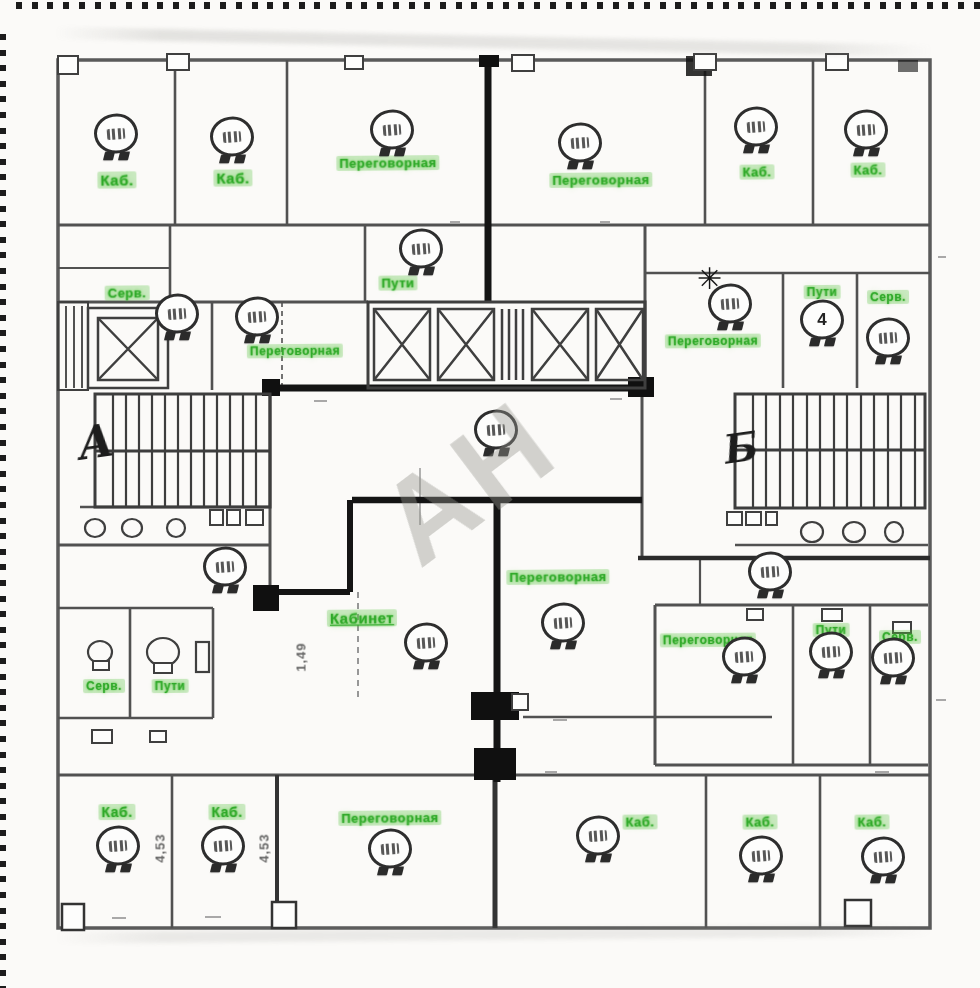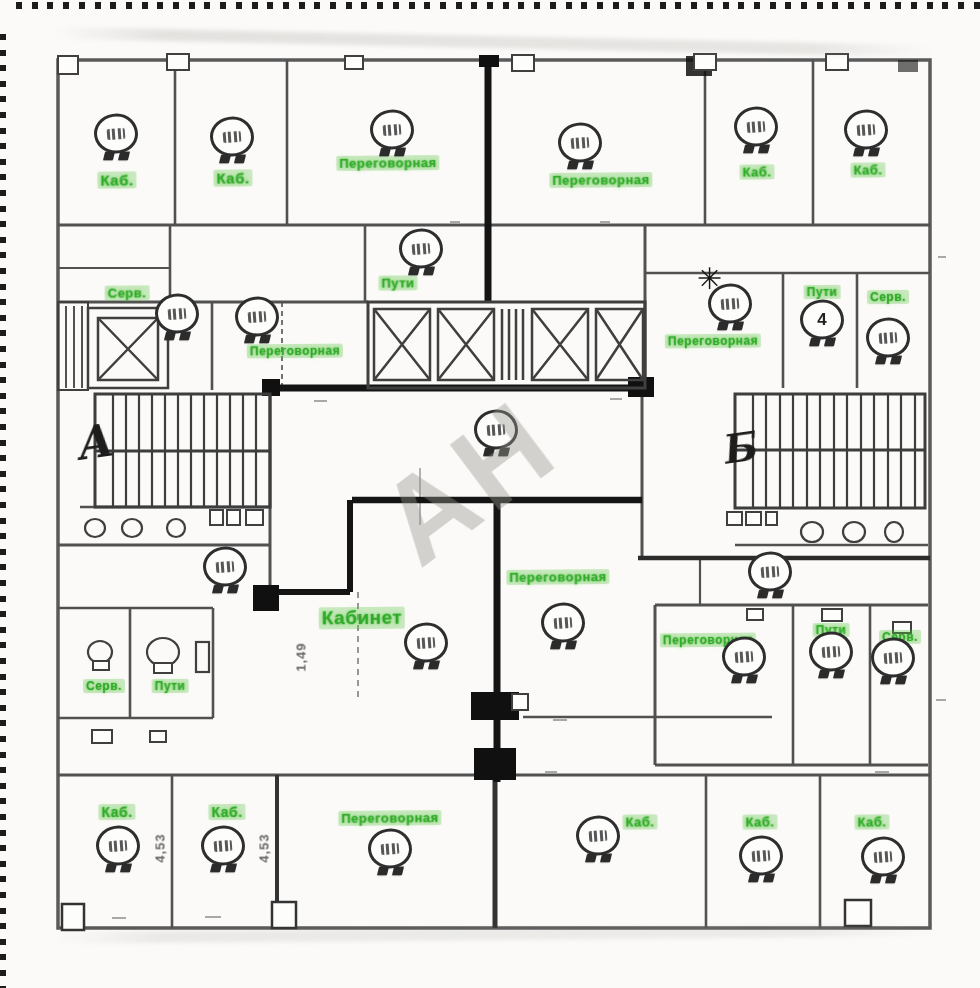--- a/index.html
+++ b/index.html
@@ -228,21 +228,21 @@
       <div class="glabel" style="left: 601px; top: 180px; font-size: 13px;">Переговорная</div>
       <div class="glabel" style="left: 757px; top: 172px; font-size: 13px;">Каб.</div>
       <div class="glabel" style="left: 868px; top: 170px; font-size: 13px;">Каб.</div>
       <div class="glabel" style="left: 127px; top: 293px; font-size: 13px;">Серв.</div>
       <div class="glabel" style="left: 398px; top: 283px; font-size: 13px;">Пути</div>
       <div class="glabel" style="left: 295px; top: 351px; font-size: 12px;">Переговорная</div>
       <div class="glabel" style="left: 713px; top: 341px; font-size: 12px;">Переговорная</div>
       <div class="glabel" style="left: 822px; top: 292px; font-size: 12px;">Пути</div>
       <div class="glabel" style="left: 888px; top: 297px; font-size: 12px;">Серв.</div>
       <div class="glabel" style="left: 558px; top: 577px; font-size: 13px;">Переговорная</div>
-      <div class="glabel" style="left: 362px; top: 618px; font-size: 19px;">Кабинет</div>
+      <div class="glabel" style="left: 362px; top: 618px; font-size: 15px; text-decoration: underline;">Кабинет</div>
       <div class="glabel" style="left: 104px; top: 686px; font-size: 12px;">Серв.</div>
       <div class="glabel" style="left: 170px; top: 686px; font-size: 12px;">Пути</div>
       <div class="glabel" style="left: 708px; top: 640px; font-size: 12px;">Переговорная</div>
       <div class="glabel" style="left: 831px; top: 630px; font-size: 12px;">Пути</div>
       <div class="glabel" style="left: 900px; top: 637px; font-size: 12px;">Серв.</div>
       <div class="glabel" style="left: 117px; top: 812px; font-size: 14px;">Каб.</div>
       <div class="glabel" style="left: 227px; top: 812px; font-size: 14px;">Каб.</div>
       <div class="glabel" style="left: 390px; top: 818px; font-size: 13px;">Переговорная</div>
       <div class="glabel" style="left: 640px; top: 822px; font-size: 13px;">Каб.</div>
       <div class="glabel" style="left: 760px; top: 822px; font-size: 13px;">Каб.</div>

